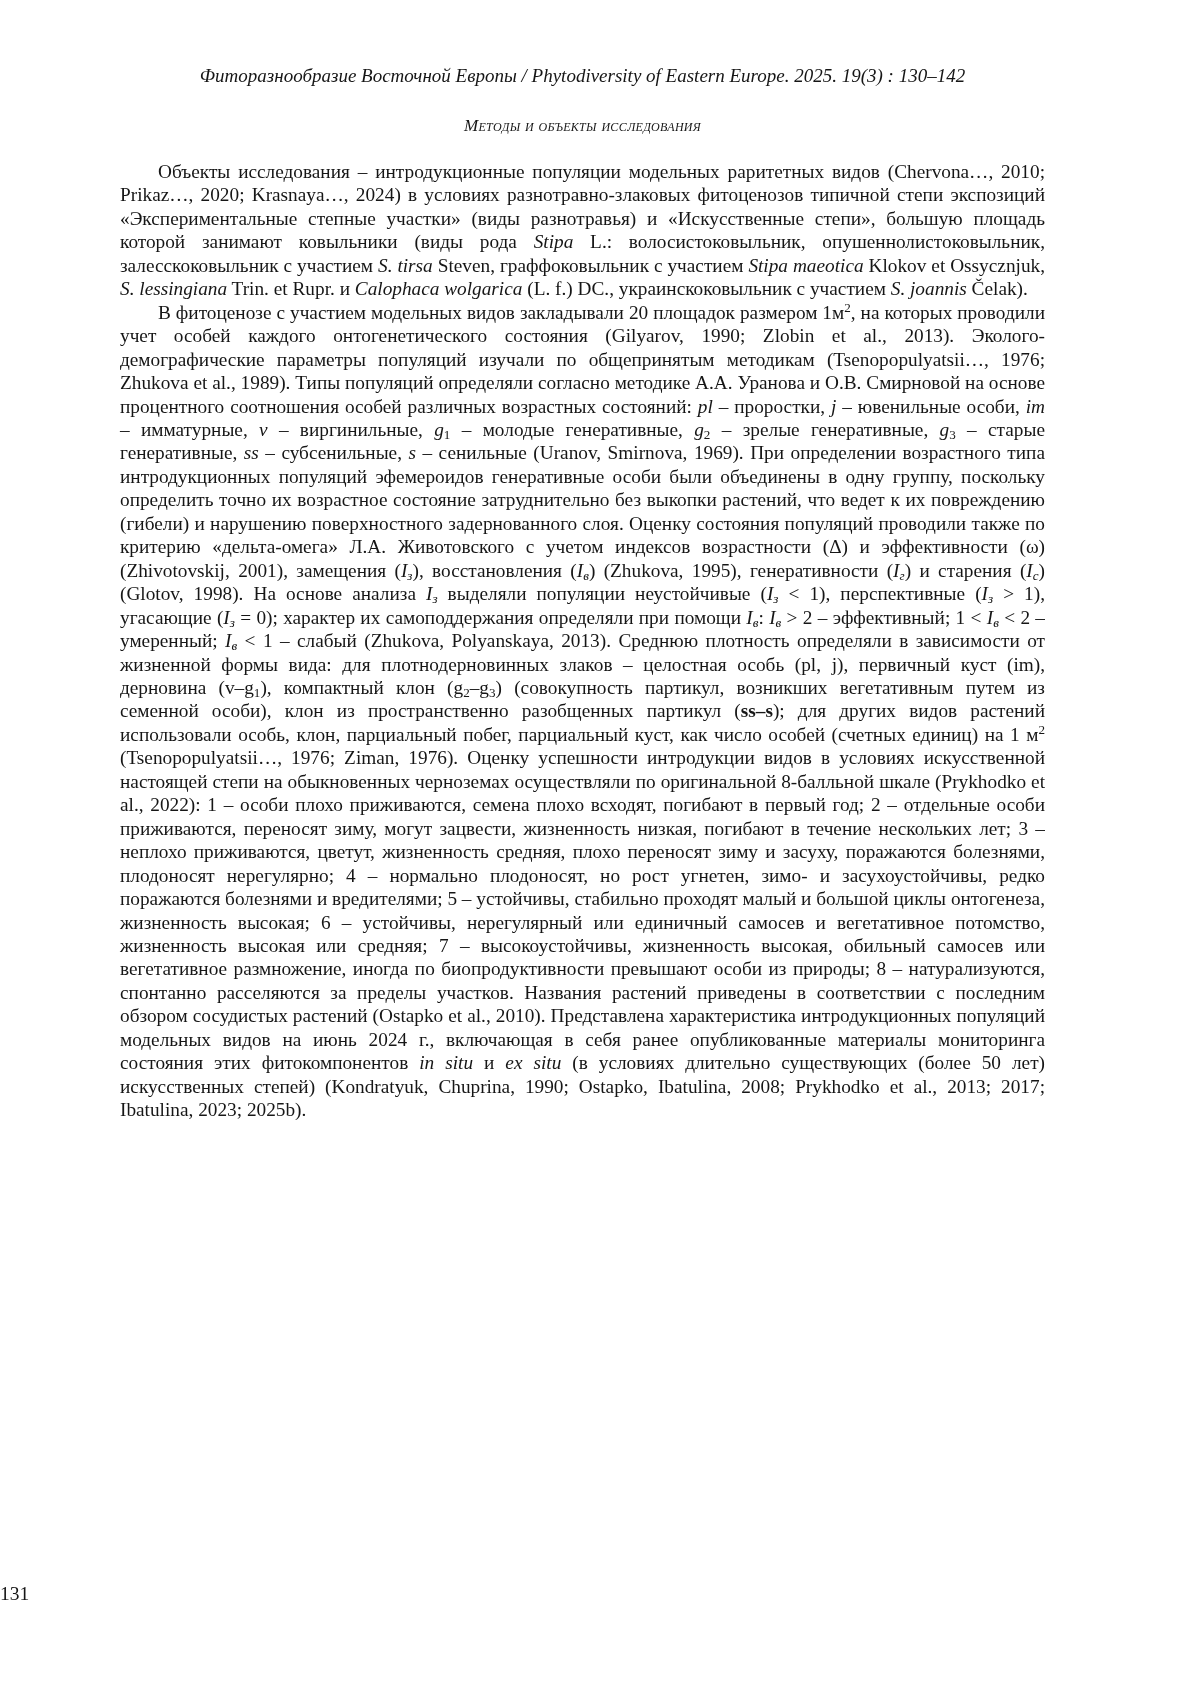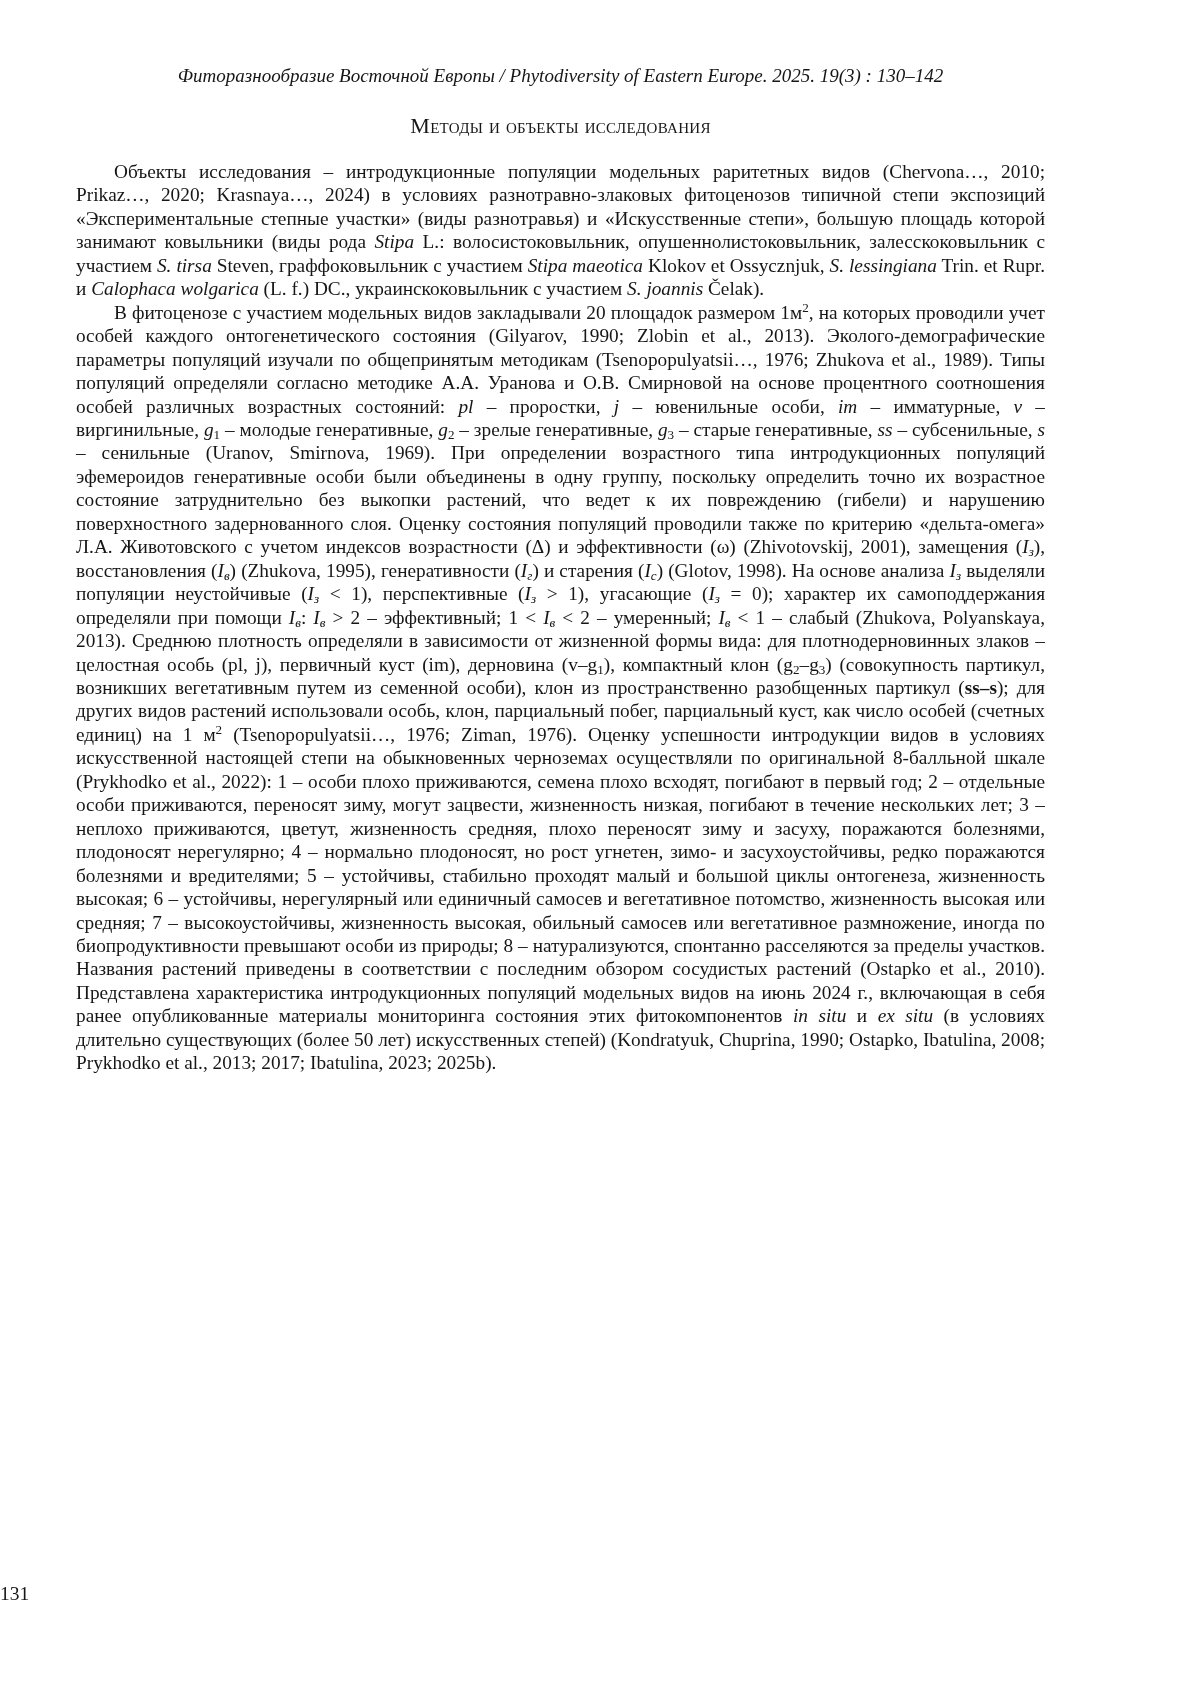--- a/index.html
+++ b/index.html
@@ -12,21 +12,21 @@
     height: 1697px;
     position: relative;
     font-family: "Liberation Serif", "DejaVu Serif", serif;
     color: #161616;
     -webkit-font-smoothing: antialiased;
   }
   .page {
     box-sizing: border-box;
     width: 1200px;
     height: 1697px;
-    padding: 64px 155px 0 76px;
+    padding: 64px 155px 0 120px;
     position: relative;
   }
   .running-head {
     text-align: center;
     font-style: italic;
     font-size: 19px;
     line-height: 23px;
     margin: 0 0 21px 0;
     white-space: nowrap;
   }
@@ -36,25 +36,26 @@
     line-height: 23.45px;
     text-align: justify;
     text-justify: inter-word;
   }
   p.indented {
     text-indent: 38px;
   }
   .section-heading {
     text-align: center;
     font-variant: small-caps;
-    font-size: 22px;
+    font-size: 17px;
     line-height: 24px;
     font-weight: normal;
     letter-spacing: 0.3px;
     margin: 27px 0 22px 0;
+    font-style: italic;
   }
   sub, sup {
     line-height: 0;
   }
   sub {
     font-size: 68%;
     vertical-align: -0.25em;
   }
   sup {
     font-size: 68%;

